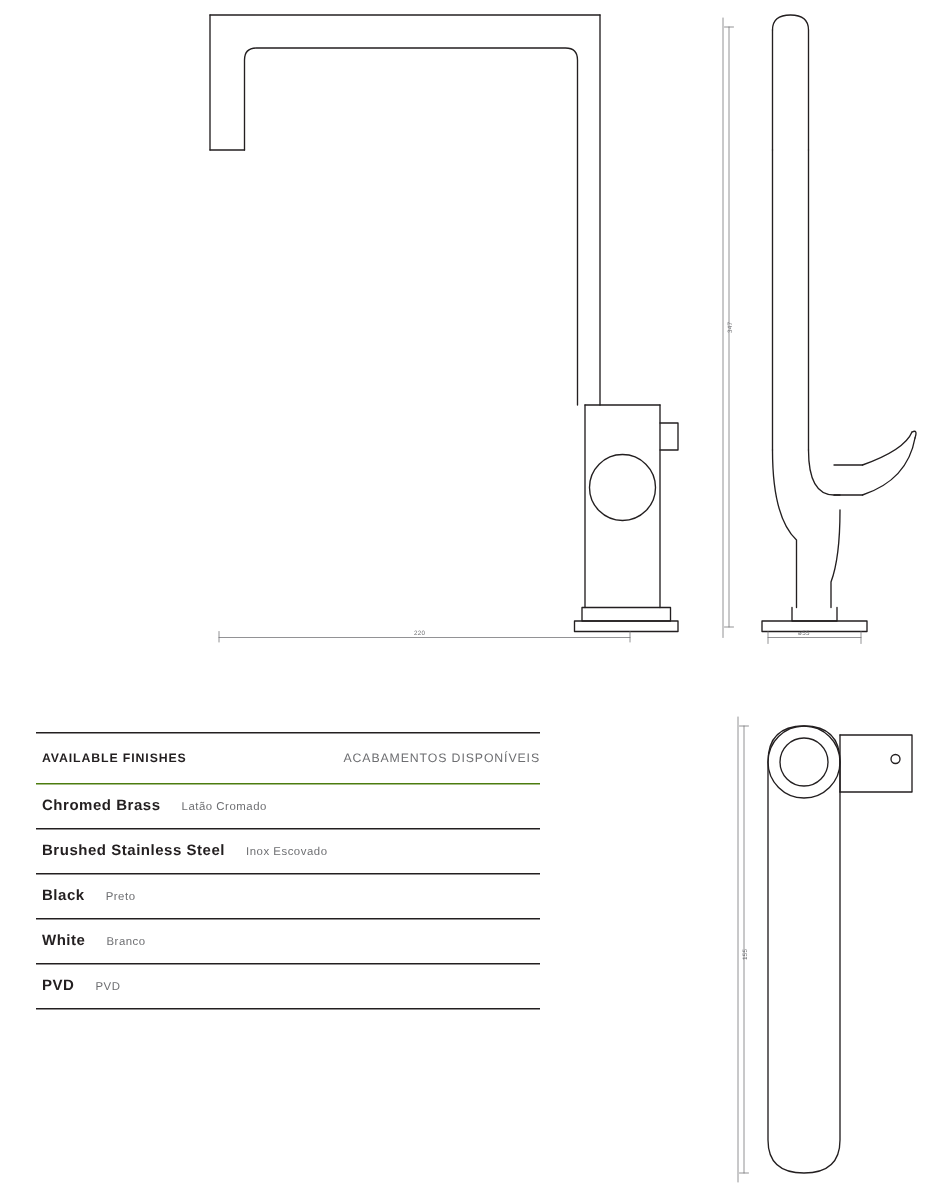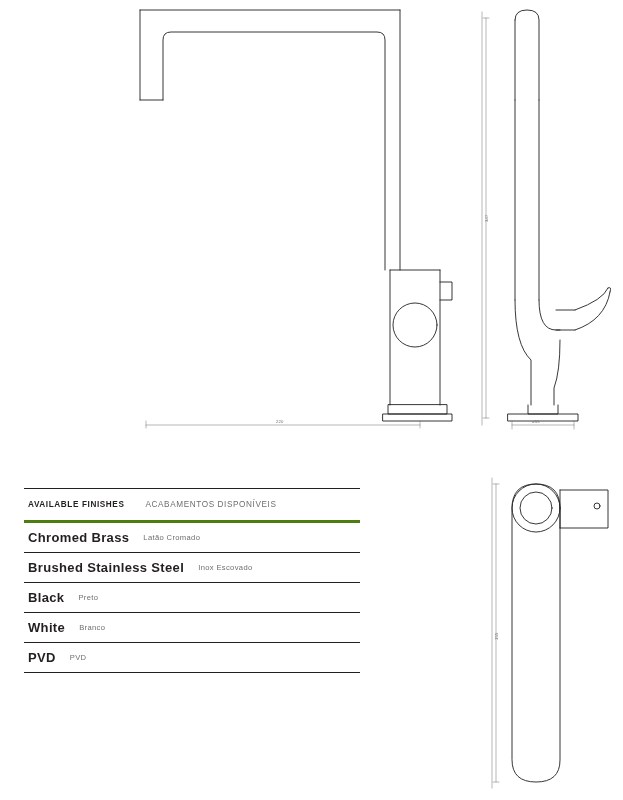--- a/index.html
+++ b/index.html
@@ -47,24 +47,25 @@
   .finish-row {
     height: 30px;
     display: flex;
     align-items: center;
     border-bottom: 1px solid #231f20;
     padding-left: 4px;
     box-sizing: border-box;
   }
   .finish-row.header {
     height: 34px;
-    border-bottom: 3px solid #4d7c0f;
+    border-bottom: 1px solid #4d7c0f;
+    justify-content: space-between;
   }
   .fin-en {
-    font-size: 13px;
+    font-size: 10px;
     font-weight: bold;
     letter-spacing: 0.35px;
     color: #231f20;
     white-space: nowrap;
   }
   .fin-pt {
     font-size: 7.6px;
     letter-spacing: 0.35px;
     color: #6d6e71;
     white-space: nowrap;

